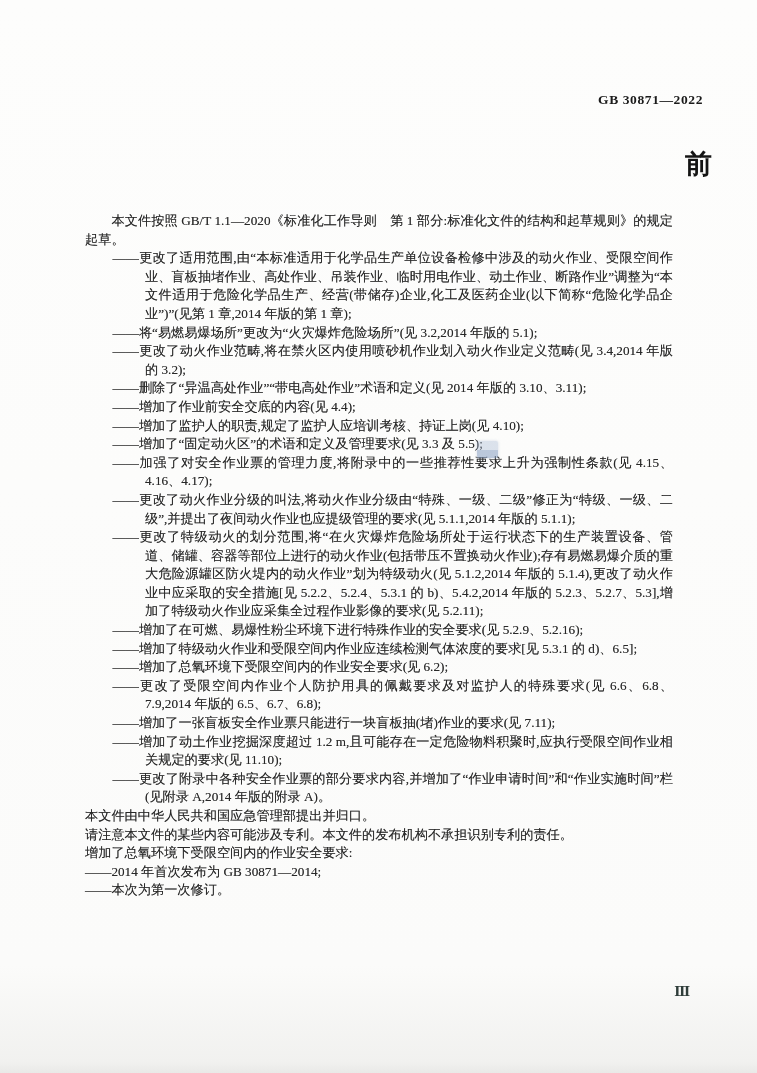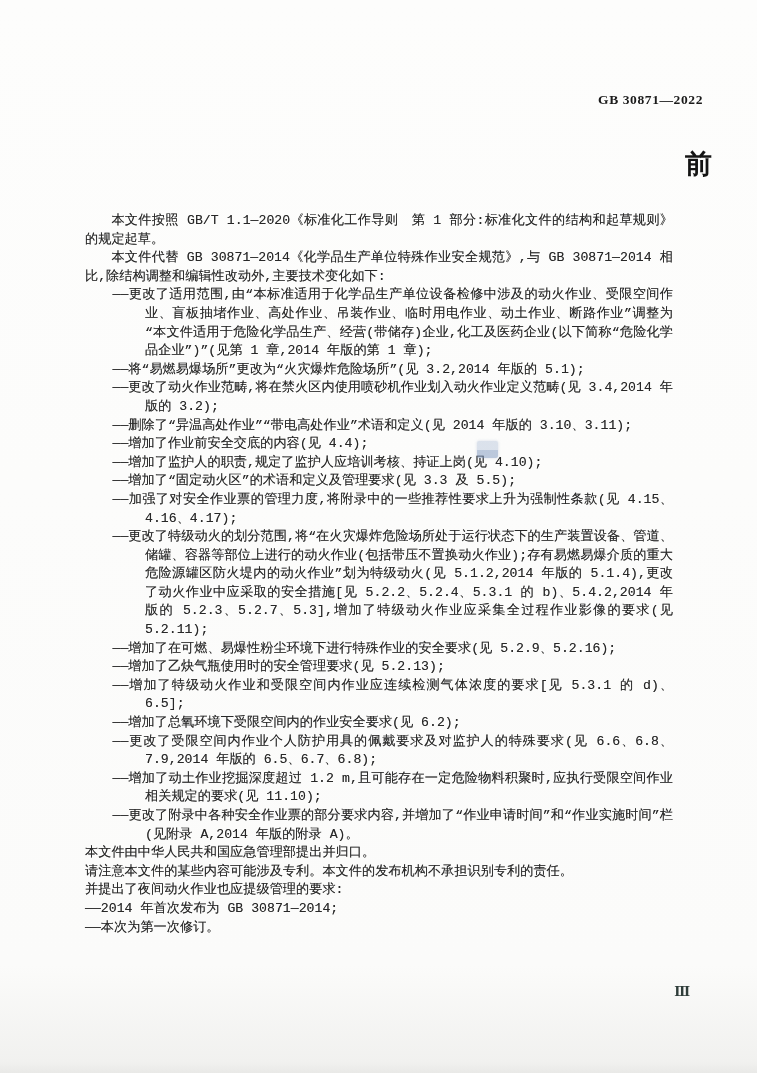--- a/index.html
+++ b/index.html
@@ -23,21 +23,20 @@
     text-align:right; font-size:27px; font-weight:bold; color:#141414;
     letter-spacing:0;
   }
   .doc-title .tchar + .tchar { margin-left:46px; }
   .body-text {
     position:absolute; top:212px; left:85px; width:588px;
     font-size:13.2px; line-height:18.6px;
     text-align:justify; text-justify:inter-ideograph;
     color:#282828;
     text-shadow:0 0 .3px rgba(20,20,20,.45);
-    font-family:Liberation Mono, monospace;
   }
   .body-text p { margin:0; }
   .first-indent { text-indent:2em; }
   .change-item { padding-left:60px; text-indent:-32.5px; }
   .history-item { text-indent:0; }
   .watermark {
     position:absolute; left:477px; top:441px; width:21px; height:17px;
     border-radius:2px;
     background:linear-gradient(180deg,rgba(173,189,214,.42) 0 52%,rgba(122,148,188,.5) 52% 100%);
     box-shadow:0 0 3px rgba(140,160,195,.35);
@@ -51,44 +50,44 @@
 <body>
 
 <div class="page">
 
   <div class="std-no">GB 30871—2022</div>
 
   <h1 class="doc-title"><span class="tchar">前</span><span class="tchar">言</span></h1>
 
   <div class="body-text">
     <p class="first-indent">本文件按照 GB/T 1.1—2020《标准化工作导则　第 1 部分:标准化文件的结构和起草规则》的规定起草。</p>
-    <p class="first-indent">本文件代替 GB 30871—2014《化学品生产单位特殊作业安全规范》,与 GB 30871—2014 相比,除结构调整和编辑性改动外,主要技术变化如下:</p>
 
     <div>
       <p class="change-item">——更改了适用范围,由“本标准适用于化学品生产单位设备检修中涉及的动火作业、受限空间作业、盲板抽堵作业、高处作业、吊装作业、临时用电作业、动土作业、断路作业”调整为“本文件适用于危险化学品生产、经营(带储存)企业,化工及医药企业(以下简称“危险化学品企业”)”(见第 1 章,2014 年版的第 1 章);</p>
       <p class="change-item">——将“易燃易爆场所”更改为“火灾爆炸危险场所”(见 3.2,2014 年版的 5.1);</p>
       <p class="change-item">——更改了动火作业范畴,将在禁火区内使用喷砂机作业划入动火作业定义范畴(见 3.4,2014 年版的 3.2);</p>
       <p class="change-item">——删除了“异温高处作业”“带电高处作业”术语和定义(见 2014 年版的 3.10、3.11);</p>
       <p class="change-item">——增加了作业前安全交底的内容(见 4.4);</p>
       <p class="change-item">——增加了监护人的职责,规定了监护人应培训考核、持证上岗(见 4.10);</p>
       <p class="change-item">——增加了“固定动火区”的术语和定义及管理要求(见 3.3 及 5.5);</p>
       <p class="change-item">——加强了对安全作业票的管理力度,将附录中的一些推荐性要求上升为强制性条款(见 4.15、4.16、4.17);</p>
+      <p class="change-item">——更改了动火作业分级的叫法,将动火作业分级由“特殊、一级、二级”修正为“特级、一级、二级”,并提出了夜间动火作业也应提级管理的要求(见 5.1.1,2014 年版的 5.1.1);</p>
       <p class="change-item">——更改了特级动火的划分范围,将“在火灾爆炸危险场所处于运行状态下的生产装置设备、管道、储罐、容器等部位上进行的动火作业(包括带压不置换动火作业);存有易燃易爆介质的重大危险源罐区防火堤内的动火作业”划为特级动火(见 5.1.2,2014 年版的 5.1.4),更改了动火作业中应采取的安全措施[见 5.2.2、5.2.4、5.3.1 的 b)、5.4.2,2014 年版的 5.2.3、5.2.7、5.3],增加了特级动火作业应采集全过程作业影像的要求(见 5.2.11);</p>
       <p class="change-item">——增加了在可燃、易爆性粉尘环境下进行特殊作业的安全要求(见 5.2.9、5.2.16);</p>
-      <p class="change-item">——增加了乙炔气瓶使用时的安全管理要求(见 5.2.13);</p>
       <p class="change-item">——增加了特级动火作业和受限空间内作业应连续检测气体浓度的要求[见 5.3.1 的 d)、6.5];</p>
       <p class="change-item">——增加了总氧环境下受限空间内的作业安全要求(见 6.2);</p>
       <p class="change-item">——更改了受限空间内作业个人防护用具的佩戴要求及对监护人的特殊要求(见 6.6、6.8、7.9,2014 年版的 6.5、6.7、6.8);</p>
+      <p class="change-item">——增加了一张盲板安全作业票只能进行一块盲板抽(堵)作业的要求(见 7.11);</p>
       <p class="change-item">——增加了动土作业挖掘深度超过 1.2 m,且可能存在一定危险物料积聚时,应执行受限空间作业相关规定的要求(见 11.10);</p>
       <p class="change-item">——更改了附录中各种安全作业票的部分要求内容,并增加了“作业申请时间”和“作业实施时间”栏(见附录 A,2014 年版的附录 A)。</p>
     </div>
 
     <p>本文件由中华人民共和国应急管理部提出并归口。</p>
     <p>请注意本文件的某些内容可能涉及专利。本文件的发布机构不承担识别专利的责任。</p>
-    <p>并提出了夜间动火作业也应提级管理的要求:</p>
+    <p>增加了总氧环境下受限空间内的作业安全要求:</p>
     <p class="history-item">——2014 年首次发布为 GB 30871—2014;</p>
     <p class="history-item">——本次为第一次修订。</p>
   </div>
 
   <div class="watermark"></div>
 
   <div class="page-num">Ⅲ</div>
 
 </div>
 

